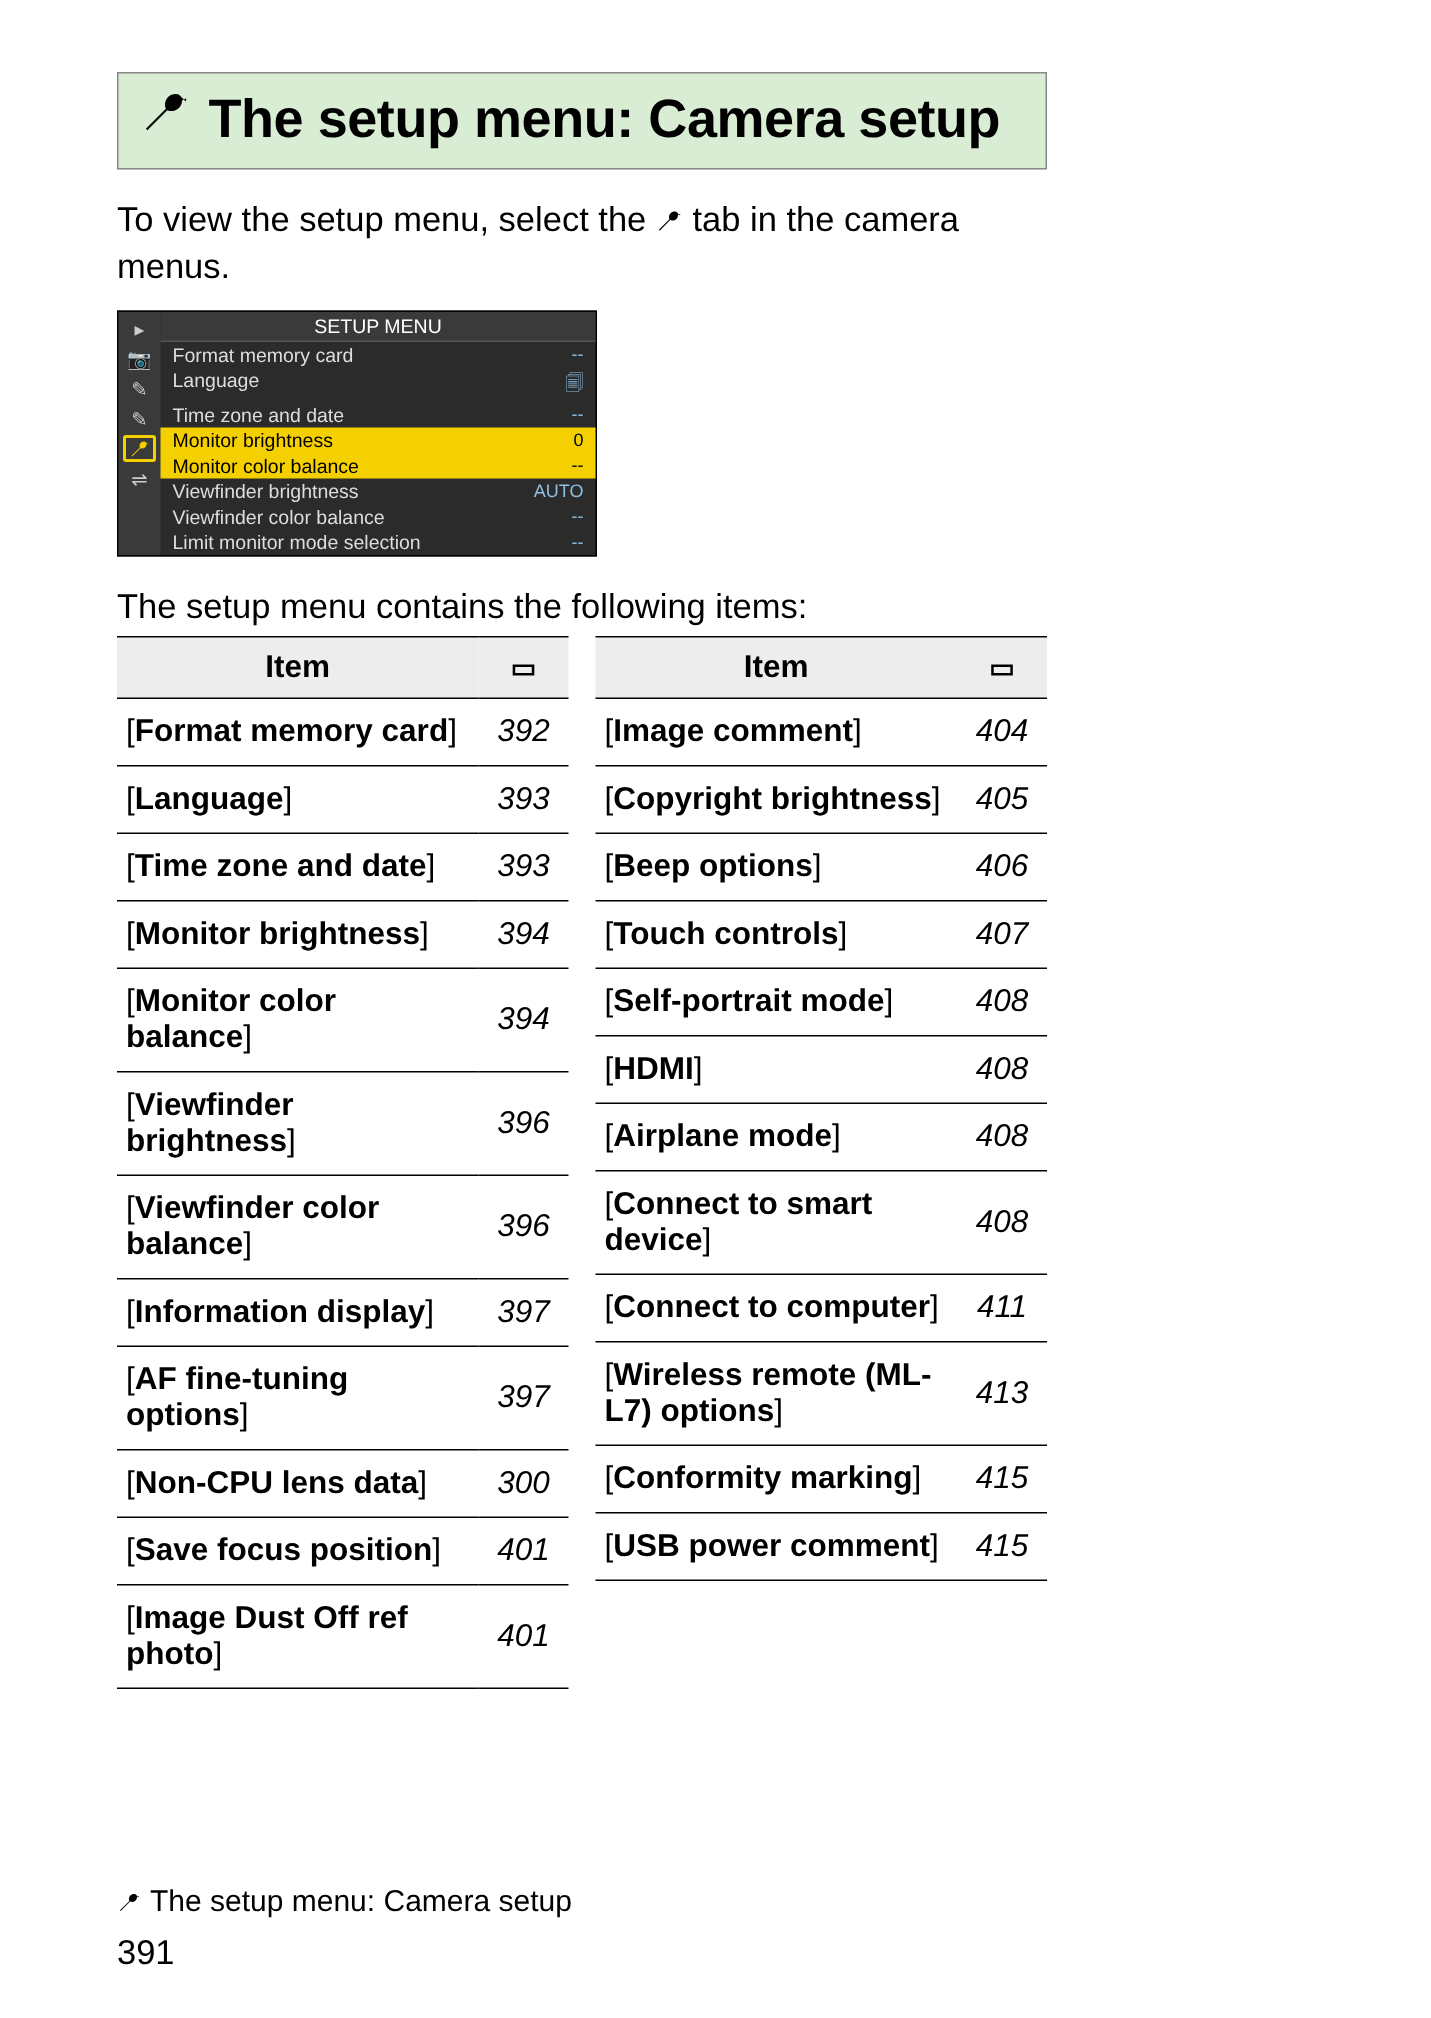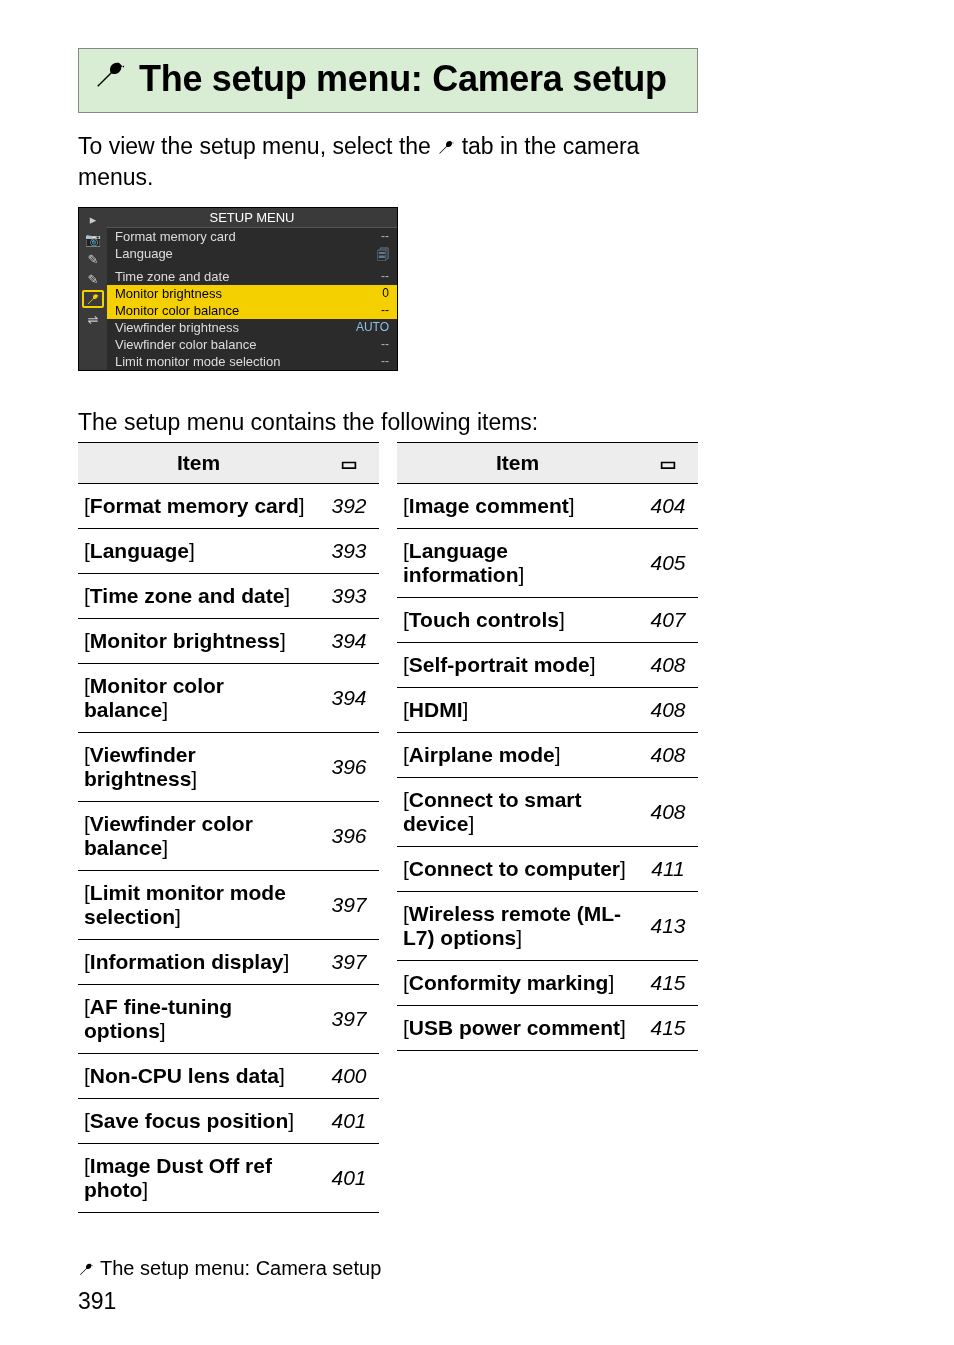--- a/index.html
+++ b/index.html
@@ -19,21 +19,21 @@
   .menu-shot .menu-icons { width: 28px; background: #3a3a3a; display: flex; flex-direction: column; align-items: center; padding-top: 2px; gap: 2px; }
   .menu-shot .menu-icons .ic { width: 22px; height: 18px; display:flex; align-items:center; justify-content:center; font-size:13px; color:#ccc;}
   .menu-shot .menu-icons .ic.highlight { border: 2px solid #f5d000; background:#3a3a3a; color:#f5d000; border-radius:2px; }
   .menu-shot .menu-body { flex:1; }
   .menu-shot .menu-title { background:#3a3a3a; text-align:center; font-size:13px; padding:2px 0; border-bottom:1px solid #555;}
   .menu-shot .row { display:flex; justify-content:space-between; padding: 1px 8px; font-size:13px; color:#ddd; }
   .menu-shot .row.highlight { background:#f5d000; color:#000; }
   .menu-shot .row .val { color:#8fbfe0; font-size:12px; }
   .menu-shot .row.highlight .val { color:#000; }
 
-  .subintro { font-size: 23px; margin-top: 38px; margin-bottom: 6px; }
+  .subintro { font-size: 23px; margin-top: 20px; margin-bottom: 6px; }
 
   
   .tables { display: flex; gap: 18px; }
   .col { flex: 1; }
   table { width: 100%; border-collapse: collapse; }
   th { background: #ededed; font-size: 21px; font-weight: 700; padding: 8px 6px; border-top: 1px solid #000; border-bottom: 1px solid #000; text-align: center; }
   th.page-col { width: 60px; }
   th.page-col .book-icon { font-size: 18px; }
   td { font-size: 21px; padding: 10px 6px 10px 6px; border-bottom: 1px solid #000; vertical-align: middle; margin-left: 16px; }
   td.pg { text-align: center; width: 60px; font-style: italic; }
@@ -158,34 +158,30 @@
             </tr>
             <tr>
               <td><span class="bracket-item">[<span class="b">Viewfinder brightness</span>]</span></td>
               <td class="pg">396</td>
             </tr>
             <tr>
               <td><span class="bracket-item">[<span class="b">Viewfinder color balance</span>]</span></td>
               <td class="pg">396</td>
             </tr>
             <tr>
-              <td><span class="bracket-item">[<span class="b">Limit monitor mode selection</span>]</span></td>
-              <td class="pg">397</td>
-            </tr>
-            <tr>
               <td><span class="bracket-item">[<span class="b">Information display</span>]</span></td>
               <td class="pg">397</td>
             </tr>
             <tr>
               <td><span class="bracket-item">[<span class="b">AF fine-tuning options</span>]</span></td>
               <td class="pg">397</td>
             </tr>
             <tr>
               <td><span class="bracket-item">[<span class="b">Non-CPU lens data</span>]</span></td>
-              <td class="pg">400</td>
+              <td class="pg">300</td>
             </tr>
             <tr>
               <td><span class="bracket-item">[<span class="b">Save focus position</span>]</span></td>
               <td class="pg">401</td>
             </tr>
             <tr>
               <td><span class="bracket-item">[<span class="b">Image Dust Off ref photo</span>]</span></td>
               <td class="pg">401</td>
             </tr>
           </tbody>
@@ -198,22 +194,26 @@
             <th>Item</th>
             <th class="page-col"><span class="book-icon">▭</span></th>
           </tr>
         </thead>
         <tbody id="right-body">
             <tr>
               <td><span class="bracket-item">[<span class="b">Image comment</span>]</span></td>
               <td class="pg">404</td>
             </tr>
             <tr>
-              <td><span class="bracket-item">[<span class="b">Language information</span>]</span></td>
+              <td><span class="bracket-item">[<span class="b">Copyright brightness</span>]</span></td>
               <td class="pg">405</td>
+            </tr>
+            <tr>
+              <td><span class="bracket-item">[<span class="b">Beep options</span>]</span></td>
+              <td class="pg">406</td>
             </tr>
             <tr>
               <td><span class="bracket-item">[<span class="b">Touch controls</span>]</span></td>
               <td class="pg">407</td>
             </tr>
             <tr>
               <td><span class="bracket-item">[<span class="b">Self-portrait mode</span>]</span></td>
               <td class="pg">408</td>
             </tr>
             <tr>

